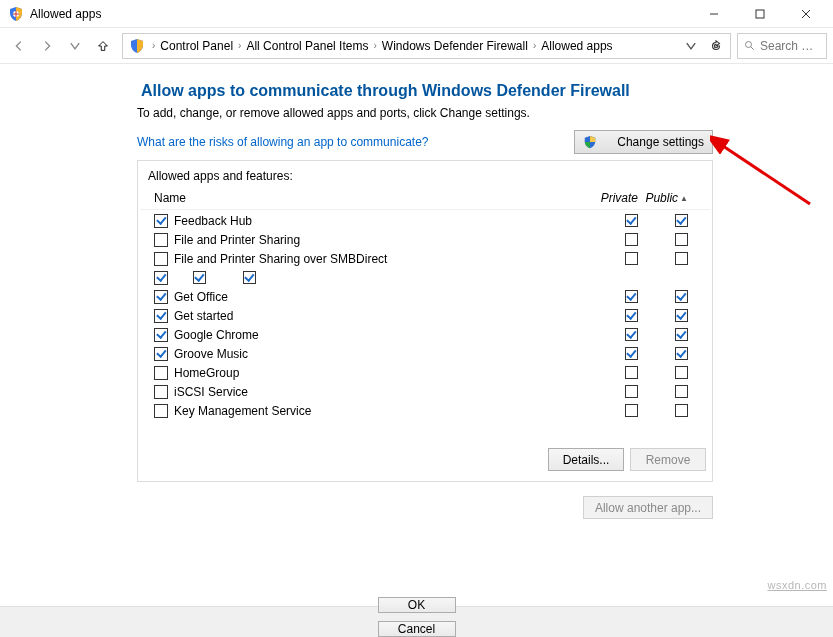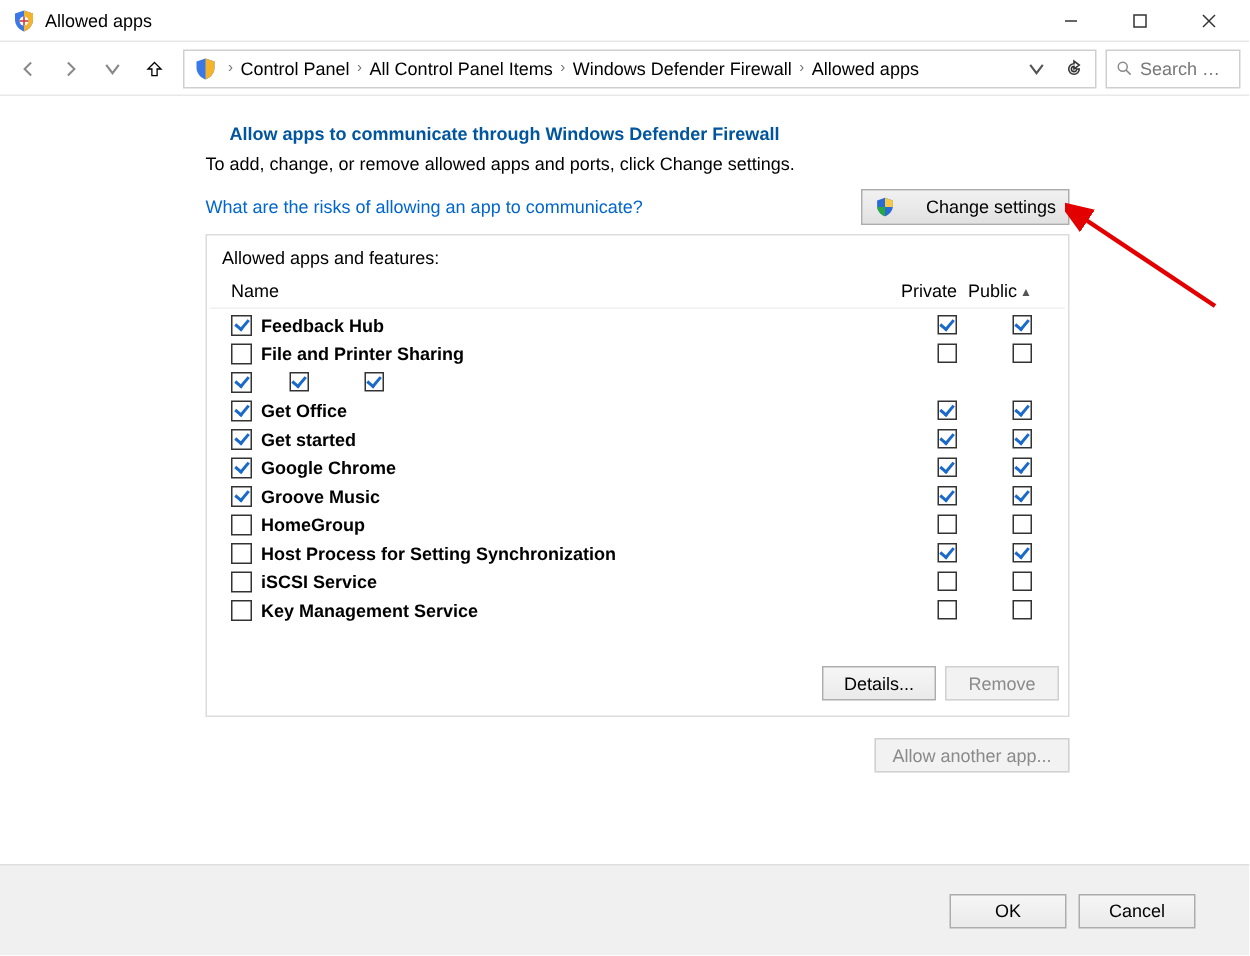--- a/index.html
+++ b/index.html
@@ -24,49 +24,49 @@
   .crumb { padding:0 2px; white-space:nowrap; color:#000; }
   .chev { color:#777; padding:0 3px; font-size:10px; }
   .addr .sep { flex:1; }
   .refbtn { width:24px; height:24px; display:flex; align-items:center; justify-content:center; }
   .search { width:90px; height:26px; border:1px solid #cfcfcf; display:flex; align-items:center; padding:0 6px; color:#777; }
   .search svg { width:12px; height:12px; margin-right:4px; flex:none; }
   .search span { white-space:nowrap; overflow:hidden; text-overflow:ellipsis; }
 
   
   .content { padding:18px 0 0 137px; }
-  .heading { color:#00559e; font-size:12px; margin:0 0 6px 16px; }
+  .heading { color:#00559e; font-size:16px; margin:0 0 6px 4px; }
   .subtext { font-size:12px; margin:0 0 10px 0; }
   .linkrow { display:flex; align-items:center; margin-bottom:6px;justify-content:space-between; }
   .risk-link { color:#0066cc; font-size:12px; }
   .spacer { flex:1; }
   .chg-btn { height:24px; border:1px solid #adadad; background:linear-gradient(#f1f1f1,#e1e1e1); display:flex; align-items:center; padding:0 8px; gap:20px; font-size:12px;}
   .chg-btn .shield { width:14px; height:14px; }
 
   .group { border:1px solid #dcdcdc; margin-top:2px; width:576px; padding:2px 2px 4px 2px; }
   .group-label { padding:6px 8px 4px 8px; font-size:12px; }
   .list-hdr { display:flex; font-size:12px; padding:4px 22px 4px 14px; border-bottom:1px solid #f0f0f0;}
   .list-hdr .col-name { flex:1; }
-  .list-hdr .col { width:50px; text-align:center; display:flex; align-items:center; justify-content:flex-end; gap:2px;}
-  .list-body { height:228px; overflow-y:scroll; border-top:1px solid transparent;font-weight:bold; }
+  .list-hdr .col { width:50px; text-align:center; display:flex; align-items:center; justify-content:flex-end; gap:2px;font-style:italic;}
+  .list-body { height:228px; overflow-y:scroll; border-top:1px solid transparent; }
   .row { display:flex; align-items:center; height:19px; padding:0 4px 0 14px; font-size:12px; }
   .row .nmbox { width:14px; height:14px; margin-right:6px; flex:none; }
   .row .nm { flex:1; white-space:nowrap; display:inline-block;}
   .row .cbcol { width:50px; display:flex; justify-content:center; }
   .cb { width:13px; height:13px; border:1px solid #333; background:#fff; display:flex; align-items:center; justify-content:center; flex:none;}
   .cb.checked::after { content:""; width:7px; height:4px; border-left:2px solid #1b6ac9; border-bottom:2px solid #1b6ac9; transform:rotate(-50deg) translate(1px,-1px); }
 
   .btnrow { display:flex; justify-content:flex-end; gap:6px; padding:10px 4px 6px 4px; }
   .btn { min-width:76px; height:23px; border:1px solid #adadad; background:linear-gradient(#f6f6f6,#eaeaea); font-size:12px; display:flex; align-items:center; justify-content:center;}
   .btn.disabled { color:#8a8a8a; background:#f2f2f2; border-color:#d0d0d0; }
 
   .allow-row { width:576px; display:flex; justify-content:flex-end; margin-top:14px; }
 
   
-  .footer { position:absolute; bottom:0; left:0; right:0; height:61px; border-top:1px solid #dfdfdf; background:#f0f0f0; display:flex; align-items:center; justify-content:flex-end; padding:0 36px; gap:8px; }
+  .footer { position:absolute; bottom:0; left:0; right:0; height:31px; border-top:1px solid #dfdfdf; background:#f0f0f0; display:flex; align-items:center; justify-content:flex-end; padding:0 8px; gap:8px;flex-direction:column; }
   .fbtn { width:78px; height:23px; border:1px solid #adadad; background:linear-gradient(#f6f6f6,#eaeaea); font-size:12px; display:flex; align-items:center; justify-content:center;}
 
   .watermark { position:absolute; right:6px; bottom:46px; color:#b7b7b7; font-size:11px; letter-spacing:0.5px;text-decoration:underline;}
 
   
   .arrow { position:absolute; left:710px; top:134px; pointer-events:none; }
 
   
   .list-body::-webkit-scrollbar { width:17px; }
   .list-body::-webkit-scrollbar-track { background:#f0f0f0; }
@@ -211,20 +211,30 @@
             <span class="cb nmbox"></span>
             <span class="nm">File and Printer Sharing</span>
             <span class="cbcol">
               <span class="cb"></span>
             </span>
             <span class="cbcol">
               <span class="cb"></span>
             </span>
           </div>
           <div class="row">
+            <span class="cb nmbox"></span>
+            <span class="nm">File and Printer Sharing over SMBDirect</span>
+            <span class="cbcol">
+              <span class="cb"></span>
+            </span>
+            <span class="cbcol">
+              <span class="cb"></span>
+            </span>
+          </div>
+          <div class="row">
             <span class="cb nmbox checked"></span>
             <span class="cbcol">
               <span class="cb checked"></span>
             </span>
             <span class="cbcol">
               <span class="cb checked"></span>
             </span>
           </div>
           <div class="row">
             <span class="cb nmbox checked"></span>
@@ -267,30 +277,20 @@
             </span>
           </div>
           <div class="row">
             <span class="cb nmbox"></span>
             <span class="nm">HomeGroup</span>
             <span class="cbcol">
               <span class="cb"></span>
             </span>
             <span class="cbcol">
               <span class="cb"></span>
-            </span>
-          </div>
-          <div class="row">
-            <span class="cb nmbox"></span>
-            <span class="nm">Host Process for Setting Synchronization</span>
-            <span class="cbcol">
-              <span class="cb checked"></span>
-            </span>
-            <span class="cbcol">
-              <span class="cb checked"></span>
             </span>
           </div>
           <div class="row">
             <span class="cb nmbox"></span>
             <span class="nm">iSCSI Service</span>
             <span class="cbcol">
               <span class="cb"></span>
             </span>
             <span class="cbcol">
               <span class="cb"></span>

